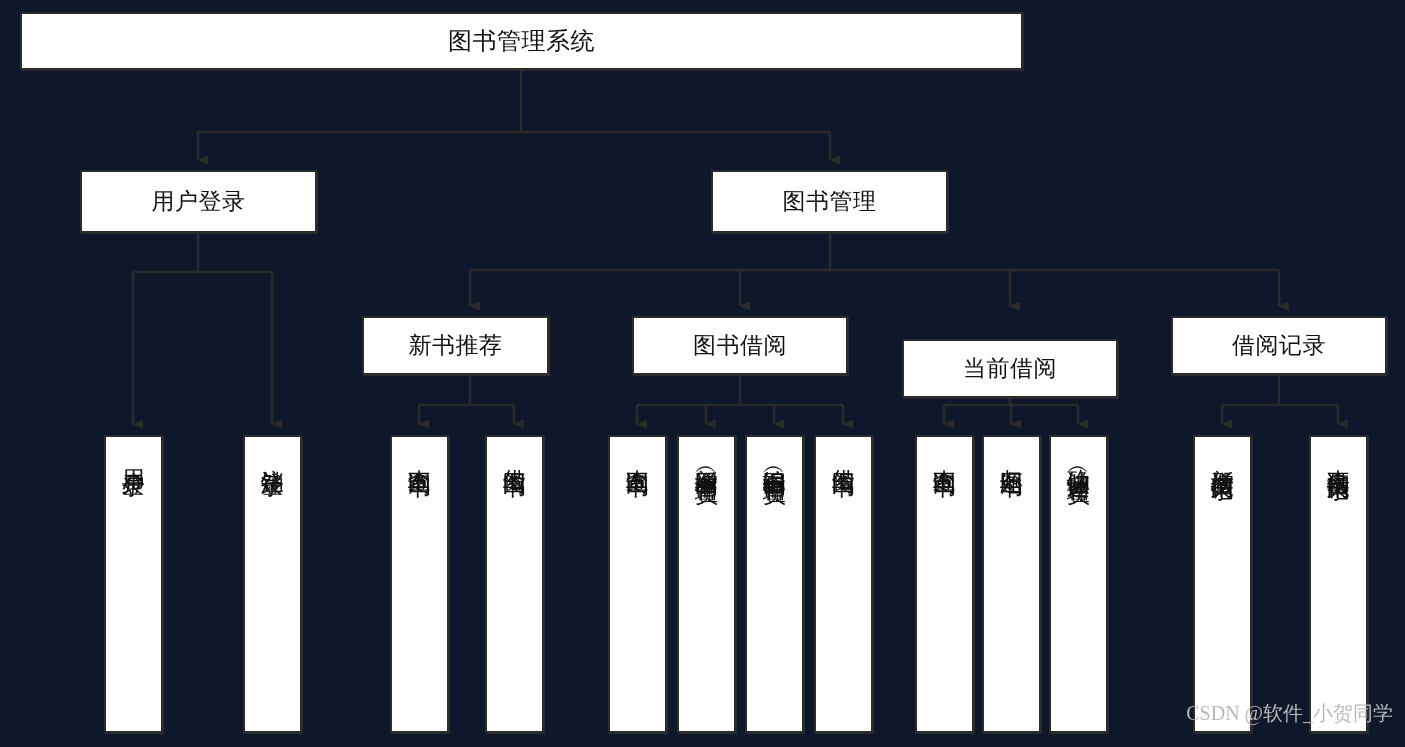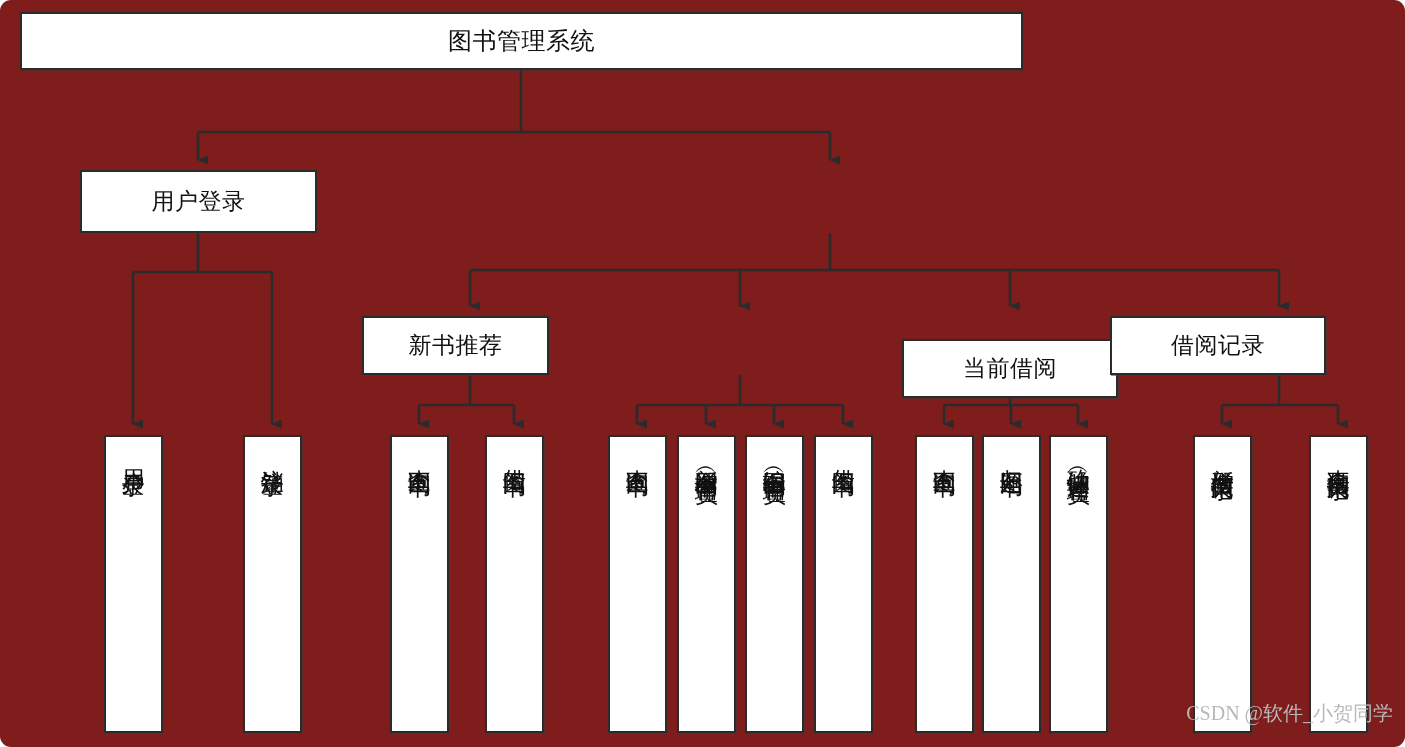--- a/index.html
+++ b/index.html
@@ -8,23 +8,22 @@
     padding: 0;
     background: #ffffff;
   }
   body {
     font-family: "DejaVu Sans", "Liberation Sans", sans-serif;
   }
   #diagram-root {
     position: relative;
     width: 1405px;
     height: 747px;
-    background: #7f1d1d;
+    background: #0f172a;
     overflow: hidden;
-    border-radius: 11px;
   }
   #edge-layer {
     position: absolute;
     left: 0;
     top: 0;
     width: 1405px;
     height: 747px;
     pointer-events: none;
   }
   .node {
@@ -130,31 +129,37 @@
   </svg>
 
   <div class="node root horizontal" style="left:20px; top:12px; width:1003px; height:58px;">
     <span class="node-label">图书管理系统</span>
   </div>
 
   <div class="node horizontal" style="left:80px; top:170px; width:237px; height:63px;">
     <span class="node-label">用户登录</span>
   </div>
 
+  <div class="node horizontal" style="left:711px; top:170px; width:237px; height:63px;">
+    <span class="node-label">图书管理</span>
+  </div>
 
   <div class="node horizontal" style="left:362px; top:316px; width:187px; height:59px;">
     <span class="node-label">新书推荐</span>
   </div>
 
+  <div class="node horizontal" style="left:632px; top:316px; width:216px; height:59px;">
+    <span class="node-label">图书借阅</span>
+  </div>
 
   <div class="node horizontal" style="left:902px; top:316px; width:216px; height:59px;margin-top:23px;">
     <span class="node-label">当前借阅</span>
   </div>
 
-  <div class="node horizontal" style="left:1110px; top:316px; width:216px; height:59px;justify-content:center;">
+  <div class="node horizontal" style="left:1171px; top:316px; width:216px; height:59px;justify-content:center;">
     <span class="node-label">借阅记录</span>
   </div>
 
   <div class="node vertical" style="left:104px; top:435px; width:59px; height:298px;">
     <span class="node-label">用户登录</span>
   </div>
 
   <div class="node vertical" style="left:243px; top:435px; width:59px; height:298px;">
     <span class="node-label">注销登录</span>
   </div>

